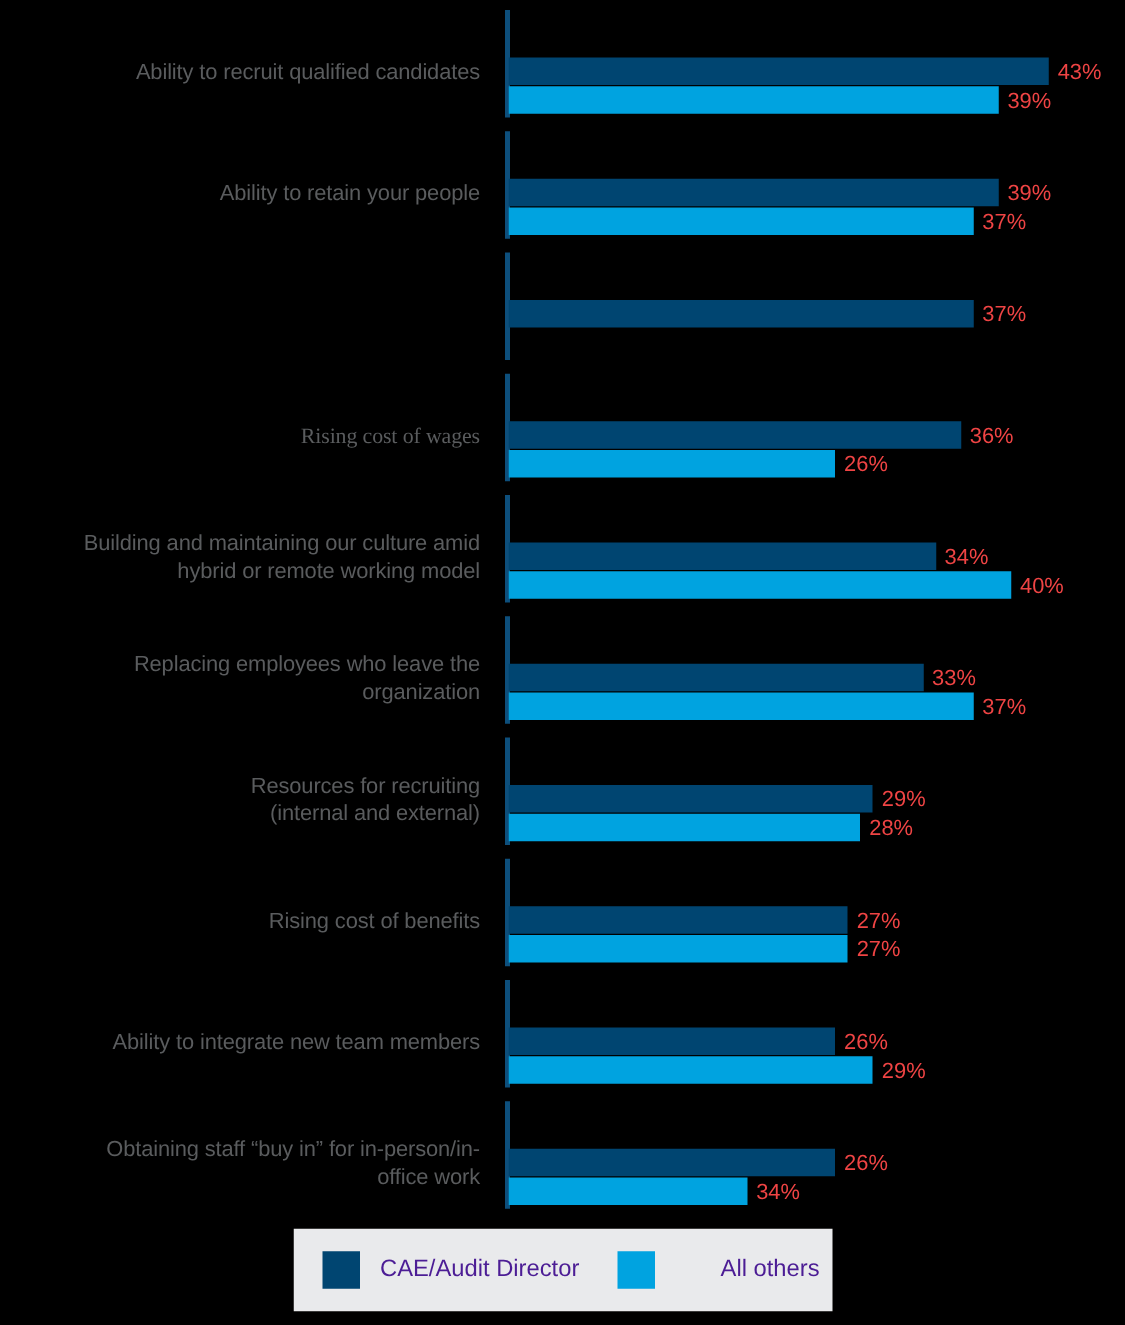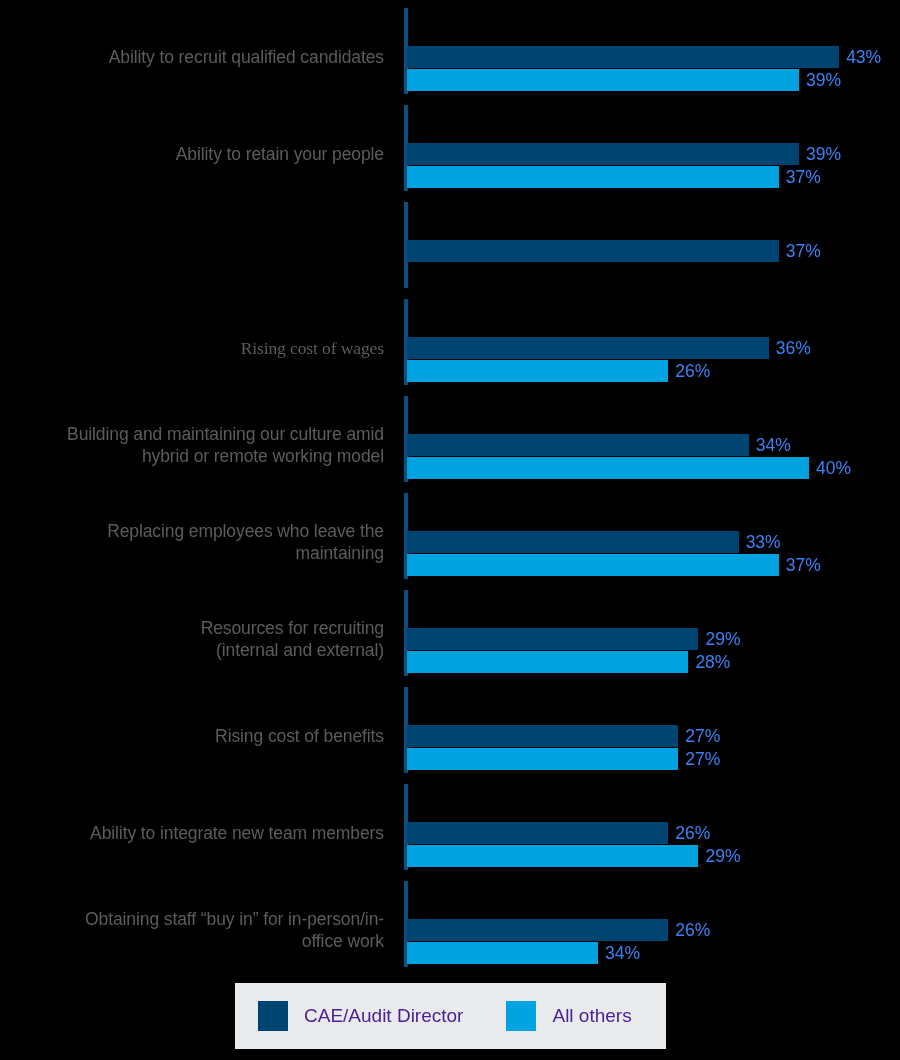--- a/index.html
+++ b/index.html
@@ -78,21 +78,21 @@
 
   .bar {
     height: 22px;
     display: block;
   }
 
   .bar.dark  { background: #004571; }
   .bar.light { background: #00a3e0; }
 
   .bar-value {
-    color: #3b82f6;
+    color: #ef4444;
     font-size: 17.5px;
     line-height: 22px;
     margin-left: 7px;
     white-space: nowrap;
   }
 
   
   .legend {
     position: absolute;
     left: 235px;
@@ -103,21 +103,21 @@
     display: flex;
     align-items: center;
   }
 
   .legend-item {
     display: flex;
     align-items: center;
   }
 
   .legend-item.first { margin-left: 23px; }
-  .legend-item.second { margin-left: 43px; }
+  .legend-item.second { margin-left: 31px; gap: 36px; }
 
   .legend-swatch {
     width: 30px;
     height: 30px;
     flex: 0 0 30px;
   }
 
   .legend-swatch.dark  { background: #004571; }
   .legend-swatch.light { background: #00a3e0; }
 
@@ -198,21 +198,21 @@
           </div>
           <div class="bar-row light">
             <div class="bar light" style="width: 402px;"></div>
             <span class="bar-value">40%</span>
           </div>
         </div>
       </div>
       <div class="axis-line" style="top: 493px; height: 86px;"></div>
       <div class="bar-group" style="top: 498px;">
         <div class="cat-label" style="top: 22px;">Replacing employees who leave the
-maintaining</div>
+organization</div>
         <div class="bars">
           <div class="bar-row dark">
             <div class="bar dark" style="width: 331.65px;"></div>
             <span class="bar-value">33%</span>
           </div>
           <div class="bar-row light">
             <div class="bar light" style="width: 371.85px;"></div>
             <span class="bar-value">37%</span>
           </div>
         </div>

